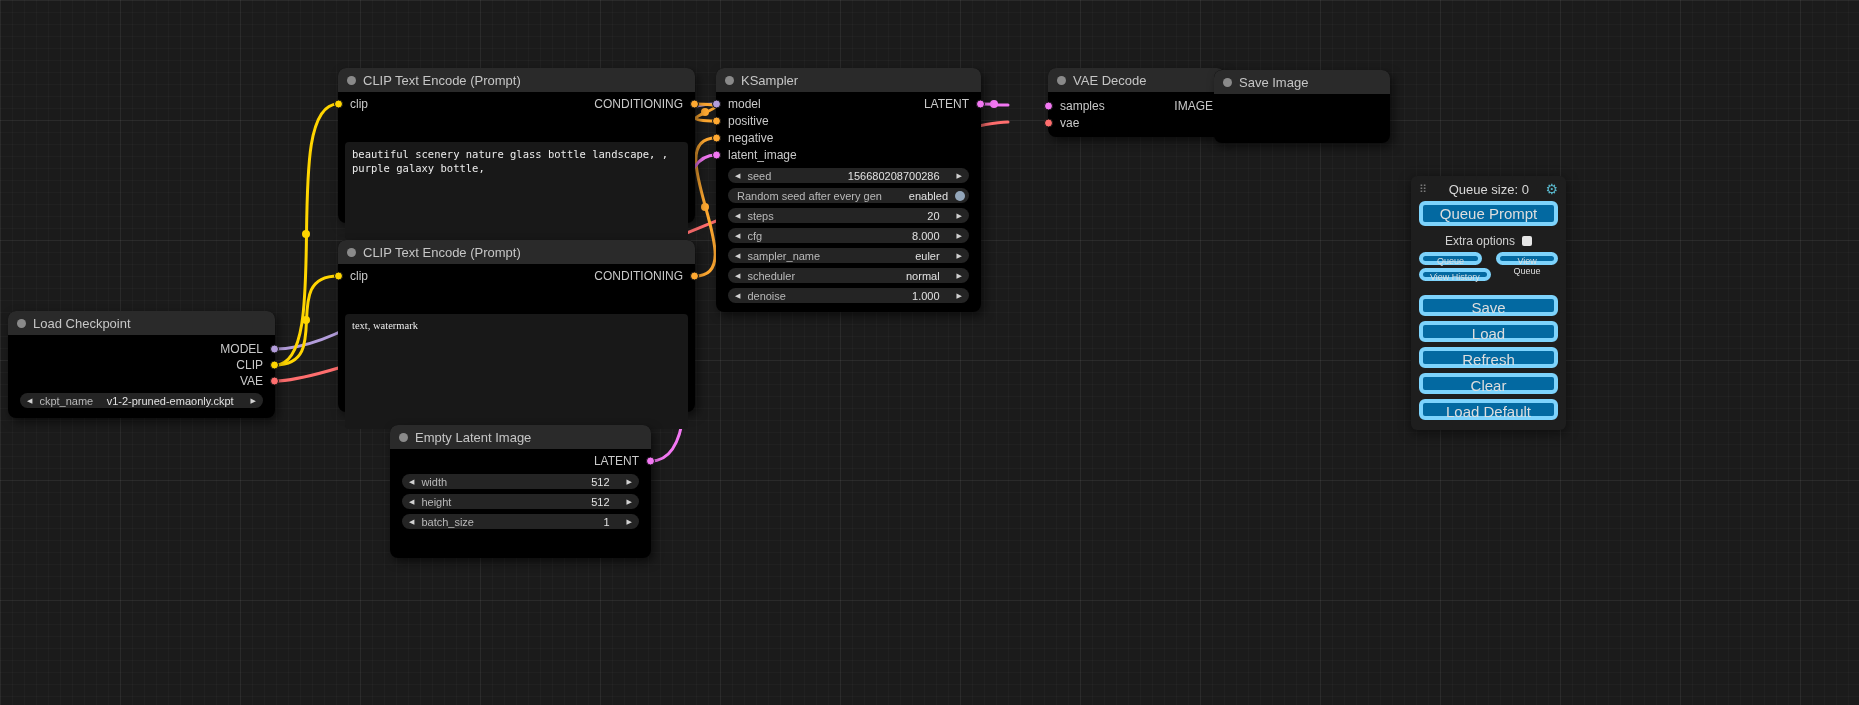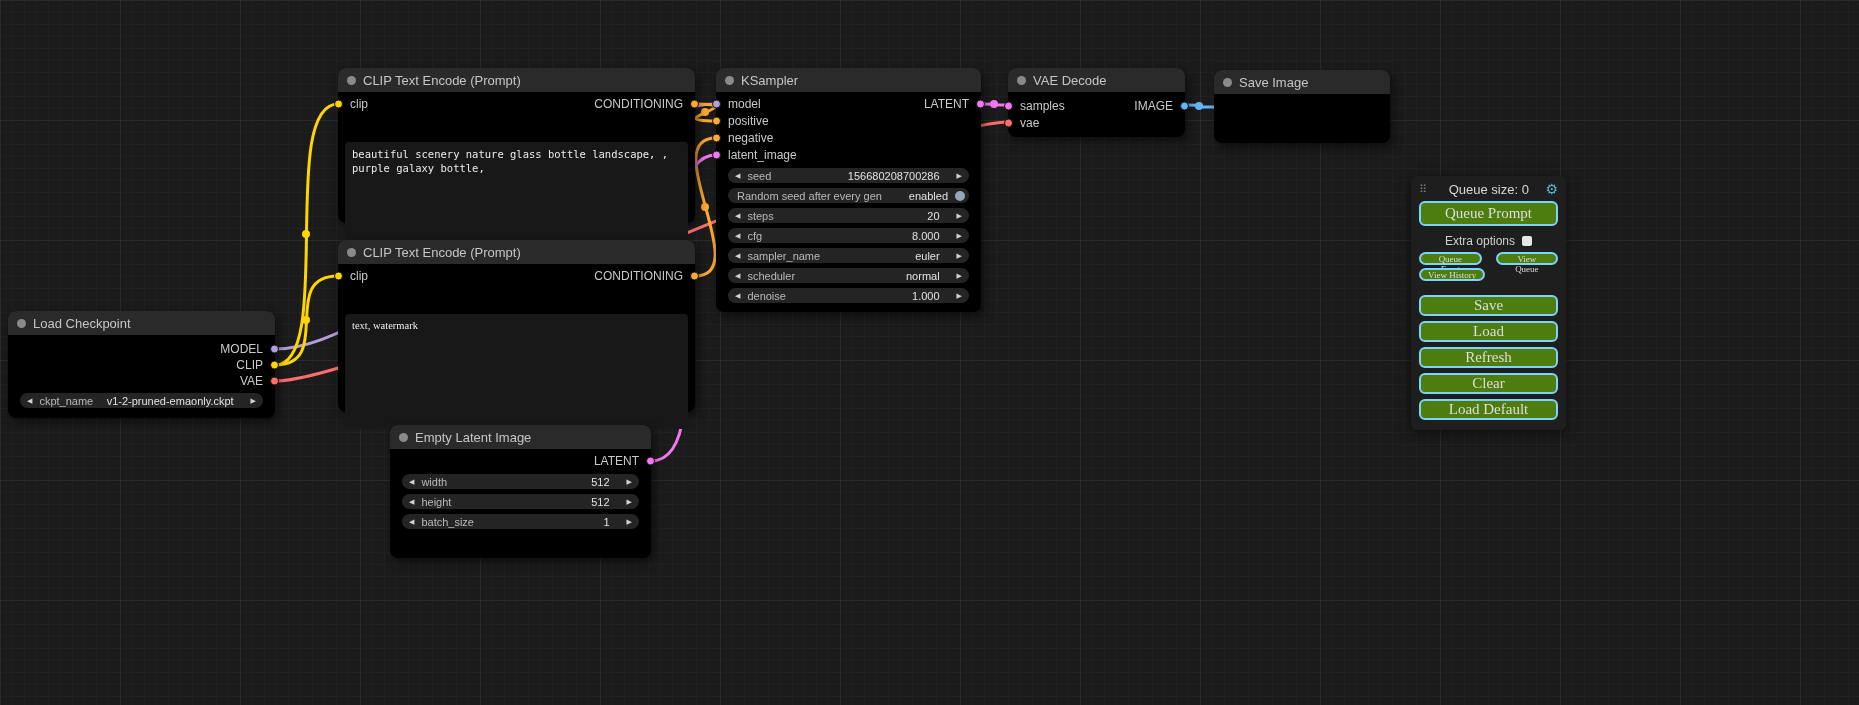--- a/index.html
+++ b/index.html
@@ -36,21 +36,21 @@
   .widget.plain .wname{margin-left:2px}
   .widget.plain .wval{margin-right:2px}
   .knob{width:10px;height:10px;border-radius:50%;background:#93a6ba;margin-left:5px;margin-right:-3px;flex:none;cursor:pointer}
   .ntext{position:absolute;left:7px;right:7px;background:#181818;border:0;border-radius:4px;padding:5px 7px;color:#ececec;font-family:"DejaVu Sans Mono",monospace;font-size:10.5px;line-height:1.35;resize:none;outline:none;overflow:hidden}
   
   #menu{position:absolute;left:1411px;top:176px;width:155px;background:#1e1e1e;border-radius:6px;box-shadow:0 3px 12px rgba(0,0,0,.55);padding:4px 8px 10px;z-index:3}
   .mhead{display:flex;align-items:center;height:18px;margin-bottom:2px}
   .mdrag{color:#7a7a7a;font-size:11px;margin-right:5px;cursor:grab}
   .msize{flex:1;text-align:center;color:#d8d8d8;font-size:13px}
   .mgear{font-size:14px;cursor:pointer}
-  .mbtn{display:block;width:100%;background:#4d7c0f;border:2px solid #7dd3fc;border-radius:6px;color:#dedede;font-family:Liberation Serif, serif;cursor:pointer;text-align:center}
+  .mbtn{display:block;width:100%;background:#0369a1;border:4px solid #7dd3fc;border-radius:6px;color:#dedede;font-family:Liberation Sans, sans-serif;cursor:pointer;text-align:center}
   .mbtn.big{height:25px;font-size:15px;margin-top:3px}
   .mbtn.med{height:21px;font-size:15px;margin-top:5px}
   .mbtn.tiny{width:auto;height:13px;font-size:9px;padding:0 7px;border-radius:7px;line-height:10px}
   .mextra{display:flex;align-items:center;justify-content:center;gap:7px;color:#d0d0d0;font-size:12px;height:15px;margin-top:7px}
   .mcheck{width:10px;height:10px;background:#e6e6e6;border-radius:2px;cursor:pointer}
   .mrowsmall{display:flex;justify-content:flex-start;gap:14px;margin-top:4px}
   .mgap{height:9px}
 </style>
 </head>
 <body>
@@ -231,21 +231,21 @@
     </div>
     <div class="widget">
       <span class="warrow">◀</span>
       <span class="wname">denoise</span>
       <span class="wval">1.000</span>
       <span class="warrow">▶</span>
     </div>
   </div>
 </div>
 
-<div class="node" style="left:1008px;top:68px;width:177px;height:69px">
+<div class="node" style="left:1048px;top:68px;width:177px;height:69px">
   <div class="ntitle">
     <span class="tdot"></span>
     <span>VAE Decode</span>
   </div>
   <div class="nbody pt5">
     <div class="srow h17">
       <span class="pin l" style="background: rgb(242, 119, 242);"></span>
       <span>samples</span>
       <span class="sright">IMAGE</span>
       <span class="pin r" style="background: rgb(100, 181, 246);"></span>

